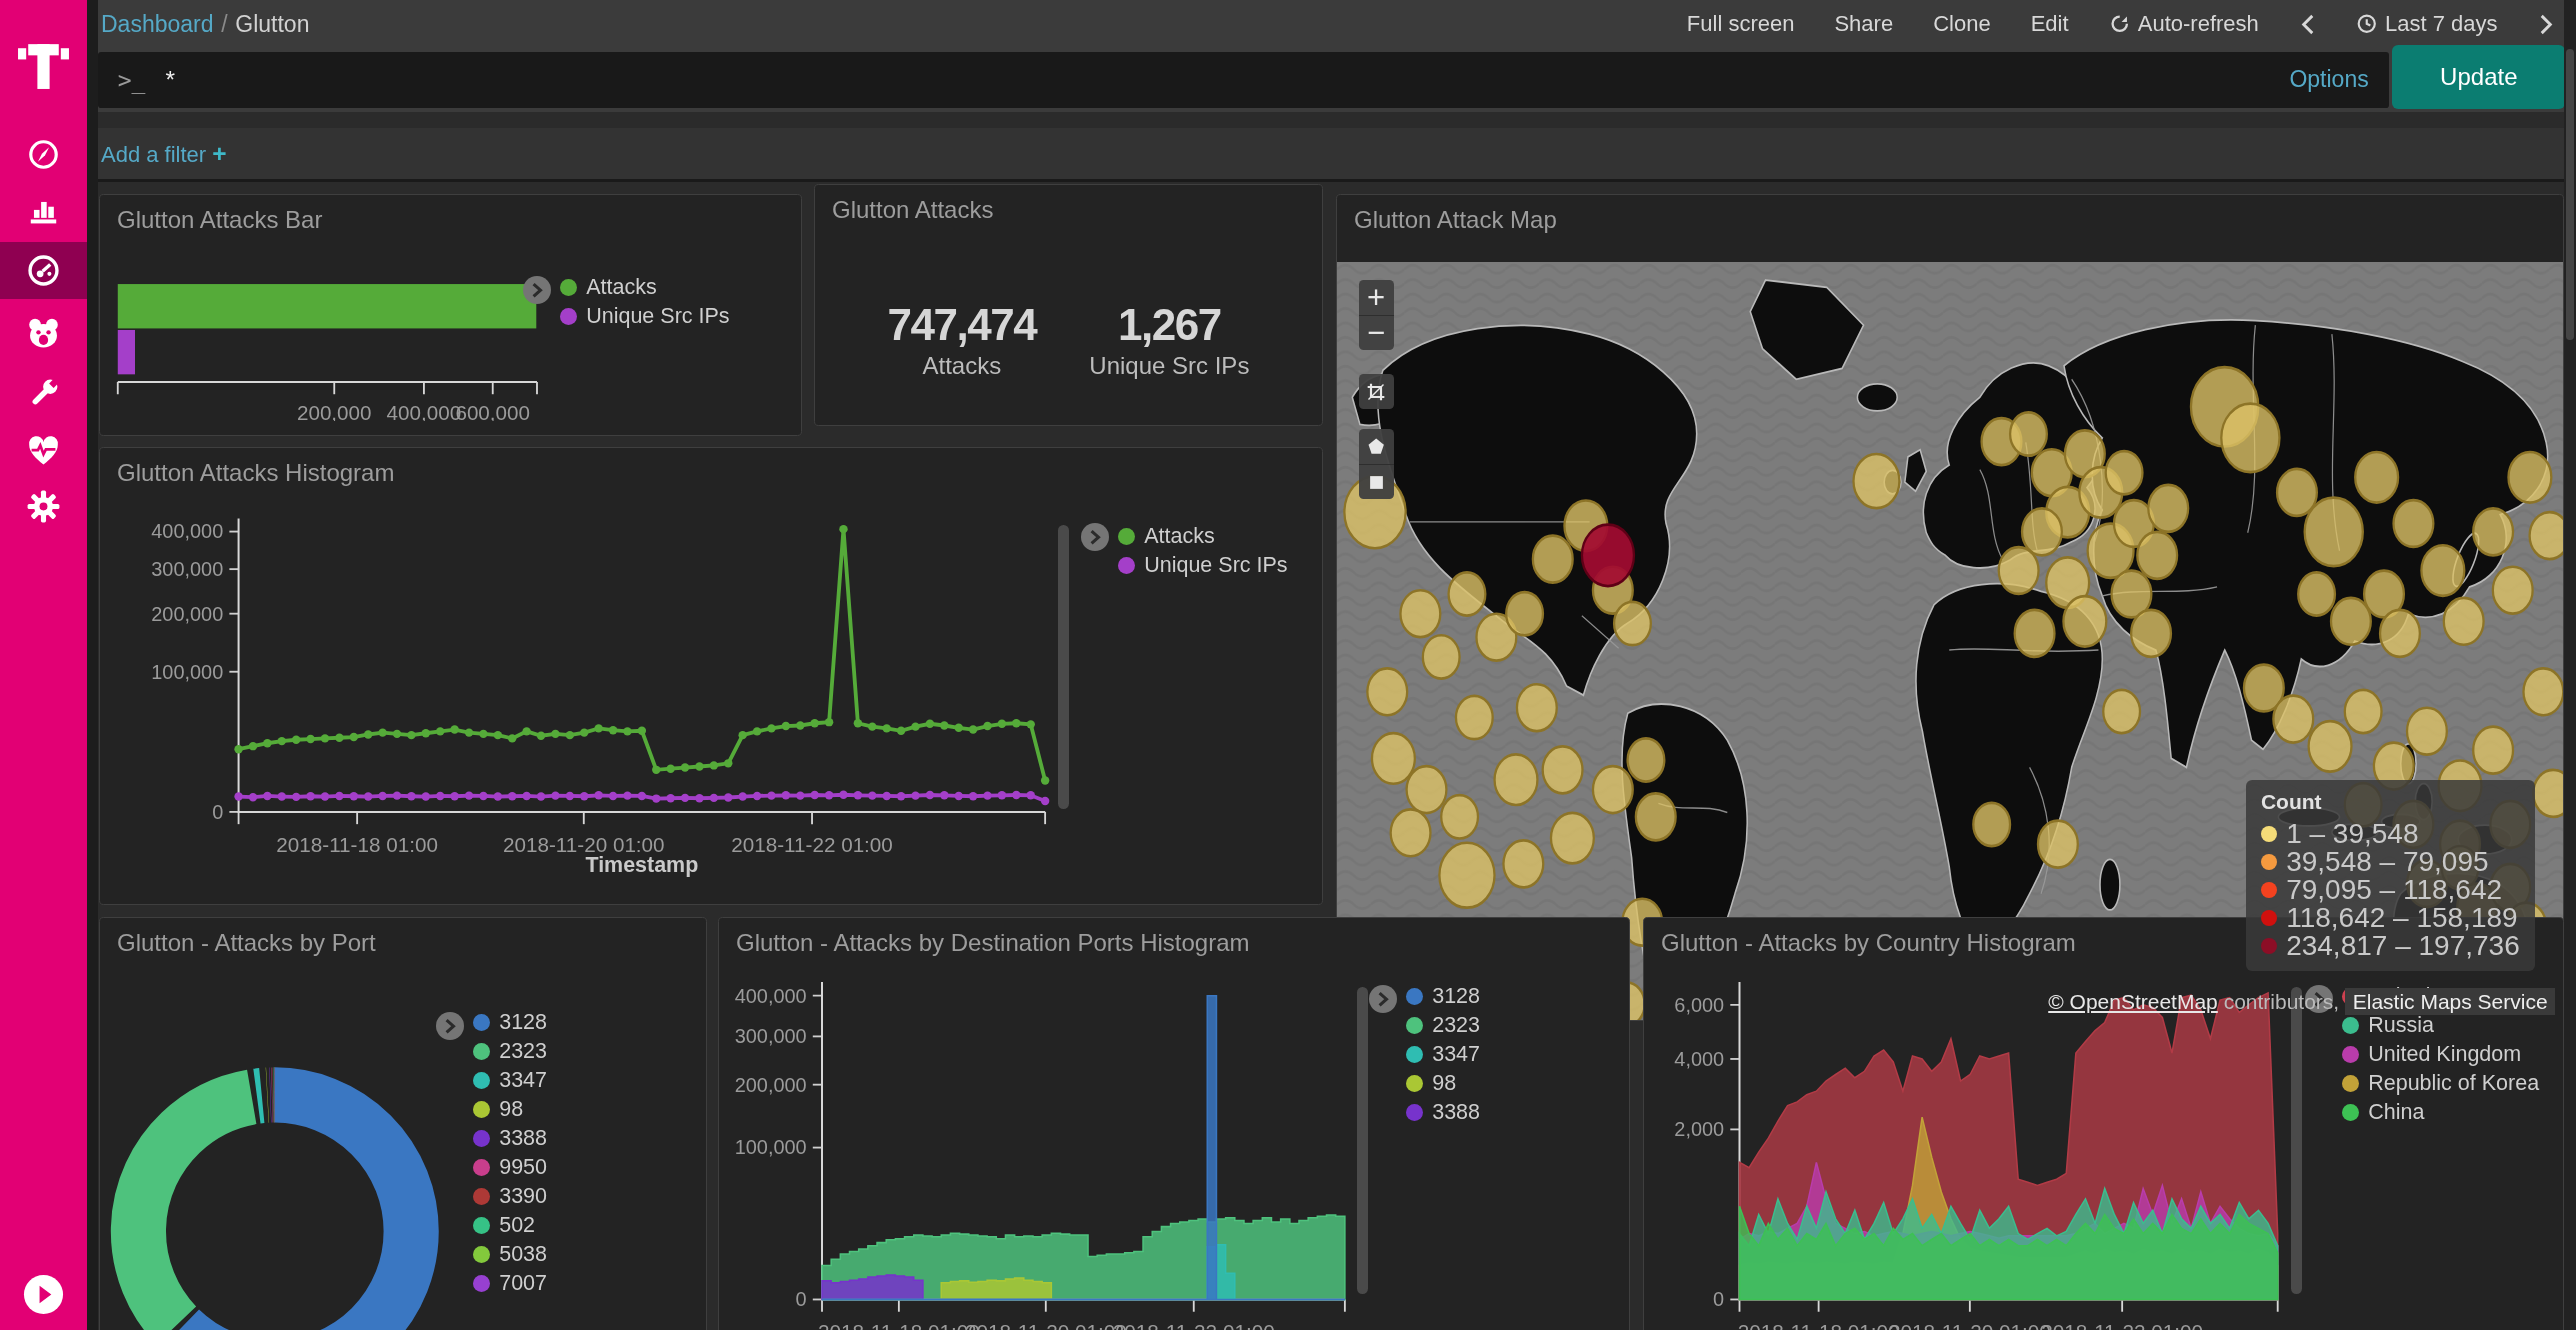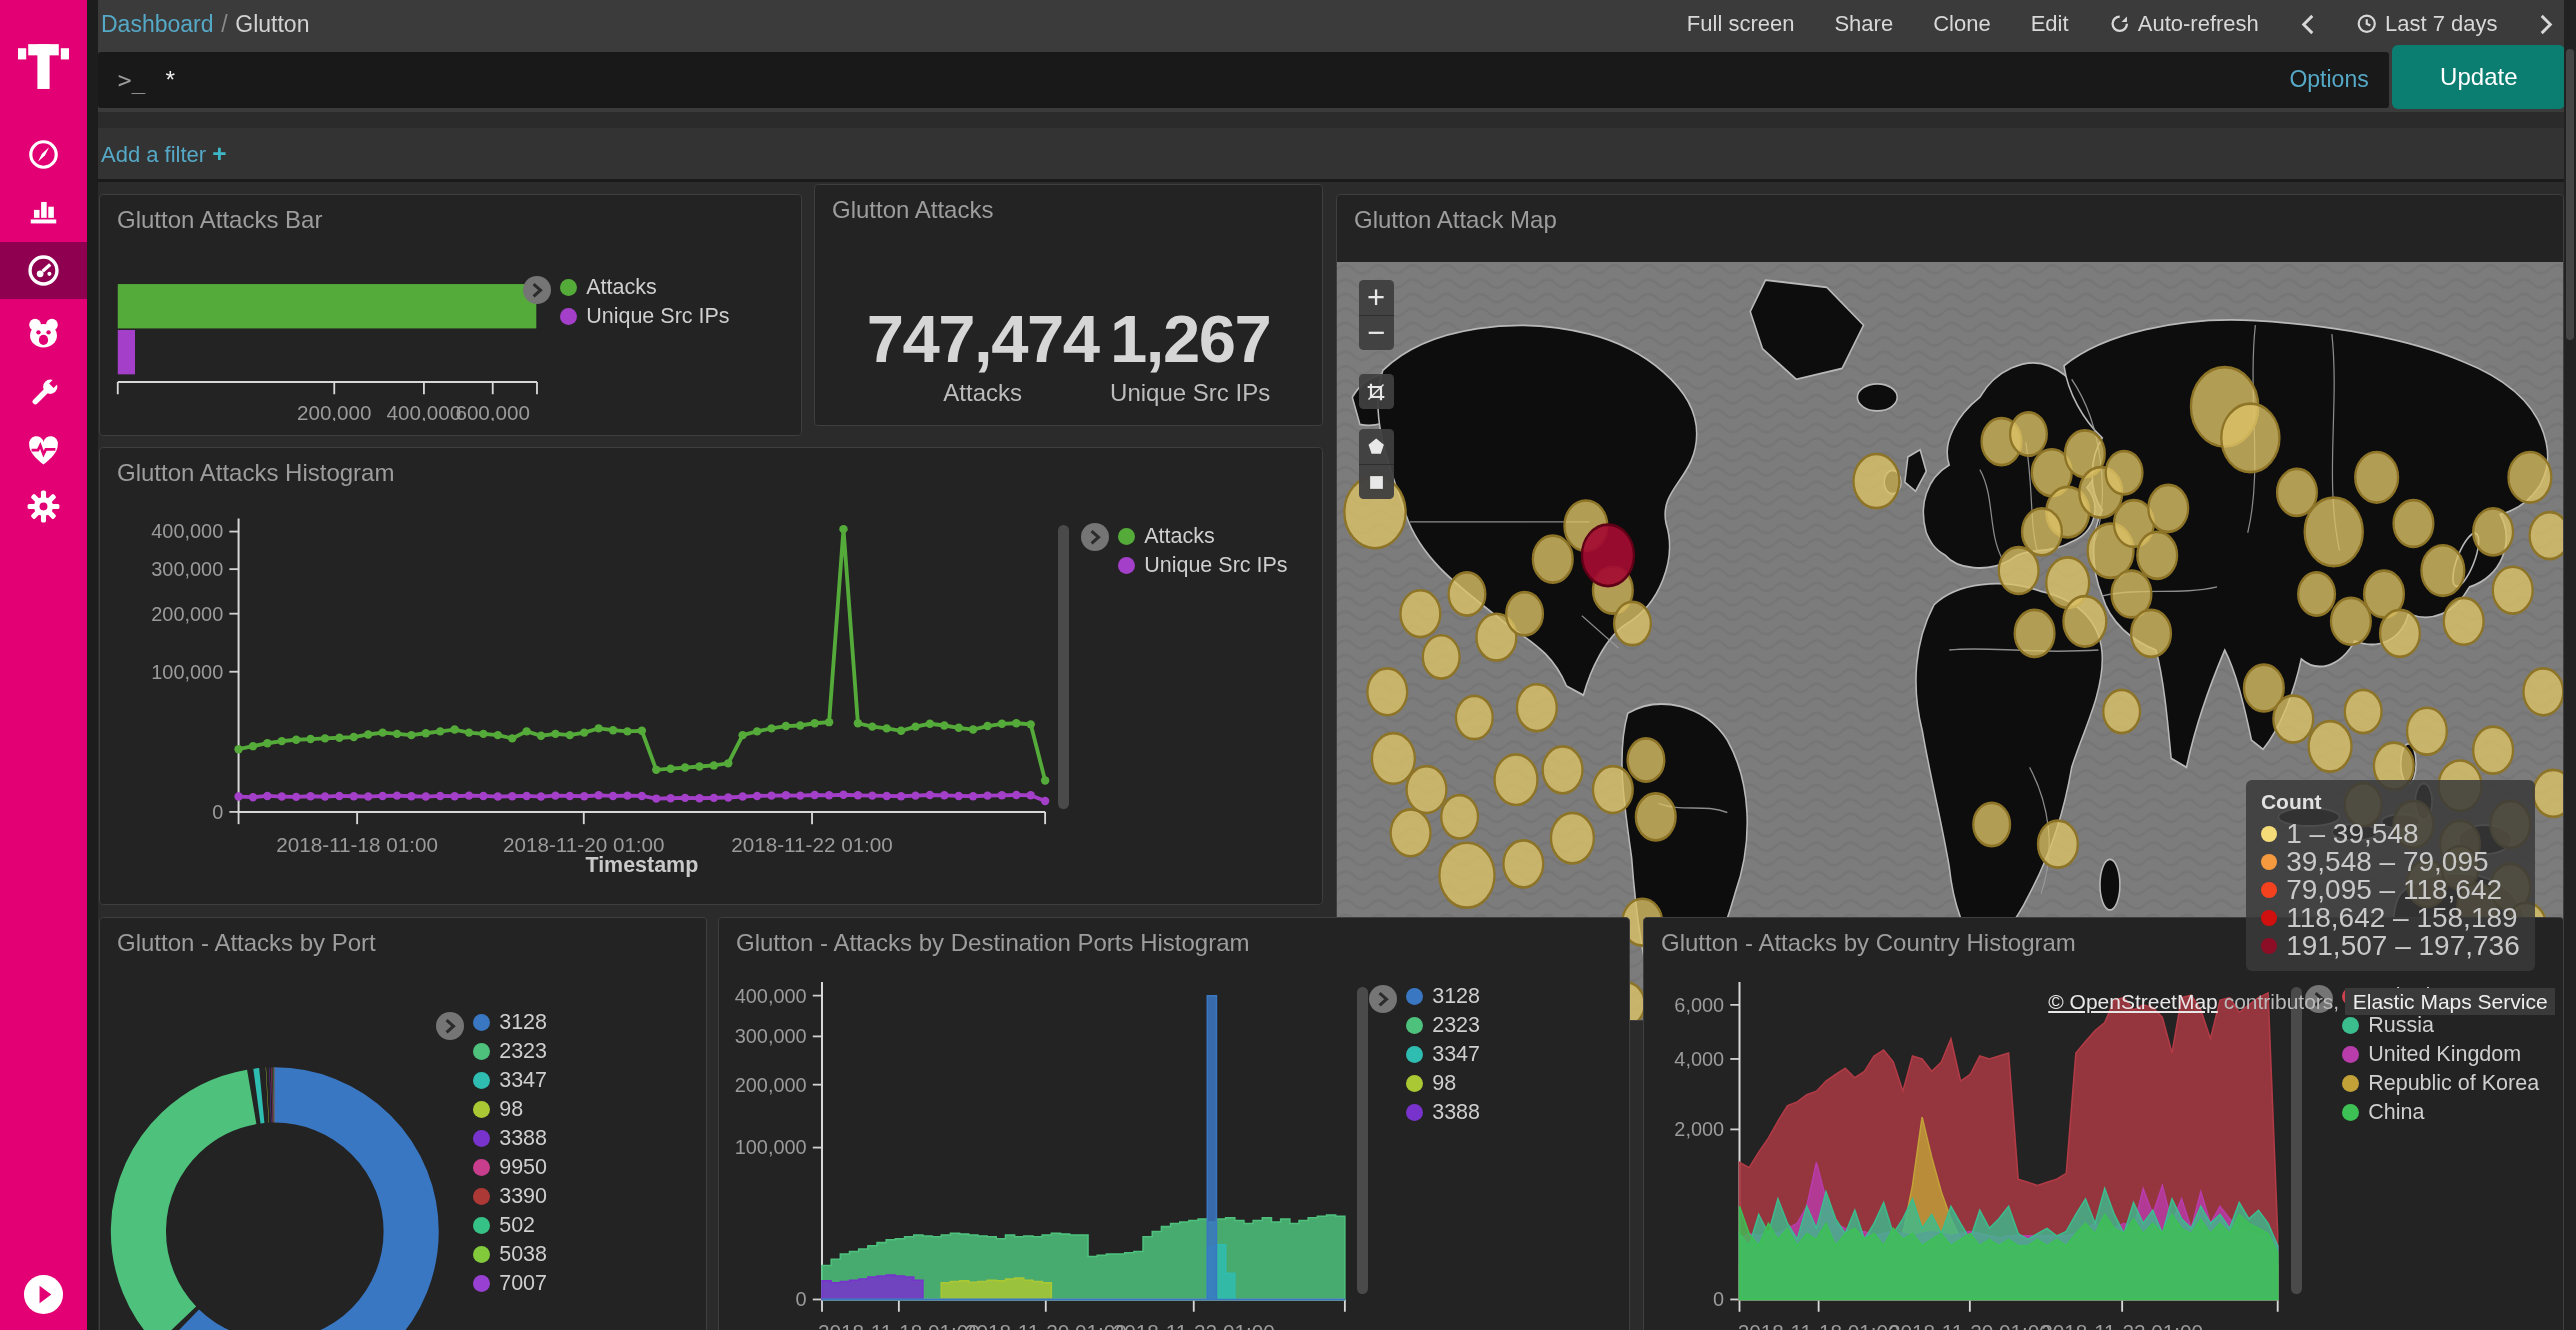--- a/index.html
+++ b/index.html
@@ -37,21 +37,21 @@
   .chartbox { position:absolute; }
   .legend { position:absolute; }
   .lg-row { display:flex; align-items:center; height:29px; cursor:pointer; }
   .lg-dot { width:17px; height:17px; border-radius:50%; margin-right:9.2px; flex:0 0 auto; }
   .lg-lbl { font-size:21.5px; color:#cfcfcf; white-space:nowrap; }
   .lg-arrow { position:absolute; width:28px; height:28px; border-radius:50%; background:#757575; display:flex; align-items:center; justify-content:center; cursor:pointer; }
   .vstrip { position:absolute; width:10.7px; background:#4a4a4a; border-radius:5.4px; }
   
   .metric-wrap { position:absolute; left:0; right:0; top:115px; display:flex; justify-content:space-around; padding:0 46px; }
   .metric { text-align:center; }
-  .metric .val { font-size:67px; font-weight:bold; color:#d6d6d6; letter-spacing:-1.5px; }
+  .metric .val { font-size:44px; font-weight:bold; color:#d6d6d6; letter-spacing:-1.5px; }
   .metric .lab { font-size:24px; color:#bcbcbc; margin-top:1.5px; }
   
   .map-content { position:absolute; left:0; right:0; top:67px; bottom:0; background:#7c7c7c; overflow:hidden; }
   .map-svg, .map-markers { position:absolute; left:0; top:0; width:100%; height:100%; }
   .map-ctl { position:absolute; background:rgba(63,63,63,.95); border-radius:4.6px; color:#e8e8e8; z-index:5; }
   .map-btn { width:35px; height:35px; display:flex; align-items:center; justify-content:center; font-size:31px; cursor:pointer; }
   .map-btn + .map-btn { border-top:1.5px solid #2e2e2e; }
   .map-legend { position:absolute; right:28px; bottom:49px; background:rgba(58,58,58,.85); border-radius:6.1px; padding:10.7px 15.3px; z-index:5; }
   .map-legend .mlt { font-size:21px; font-weight:bold; color:#e2e2e2; margin-bottom:6.1px; }
   .ml-row { display:flex; align-items:center; height:28px; }
@@ -419,21 +419,21 @@
         <div class="ml-row">
           <span class="ml-dot" style="background: rgb(244, 66, 31);"></span>
           <span class="ml-lbl">79,095 – 118,642</span>
         </div>
         <div class="ml-row">
           <span class="ml-dot" style="background: rgb(208, 16, 14);"></span>
           <span class="ml-lbl">118,642 – 158,189</span>
         </div>
         <div class="ml-row">
           <span class="ml-dot" style="background: rgb(140, 14, 38);"></span>
-          <span class="ml-lbl">191,507 – 197,736</span>
+          <span class="ml-lbl">234,817 – 197,736</span>
         </div>
       </div>
     <div class="map-attrib">
       <span class="osm">© OpenStreetMap</span><span> contributors, </span><span class="ems">Elastic Maps Service</span>
     </div>
   </div>
 </div>
 
 <div class="panel" style="left:99px;top:447px;width:1224px;height:458px">
   <div class="panel-title">Glutton Attacks Histogram</div>

